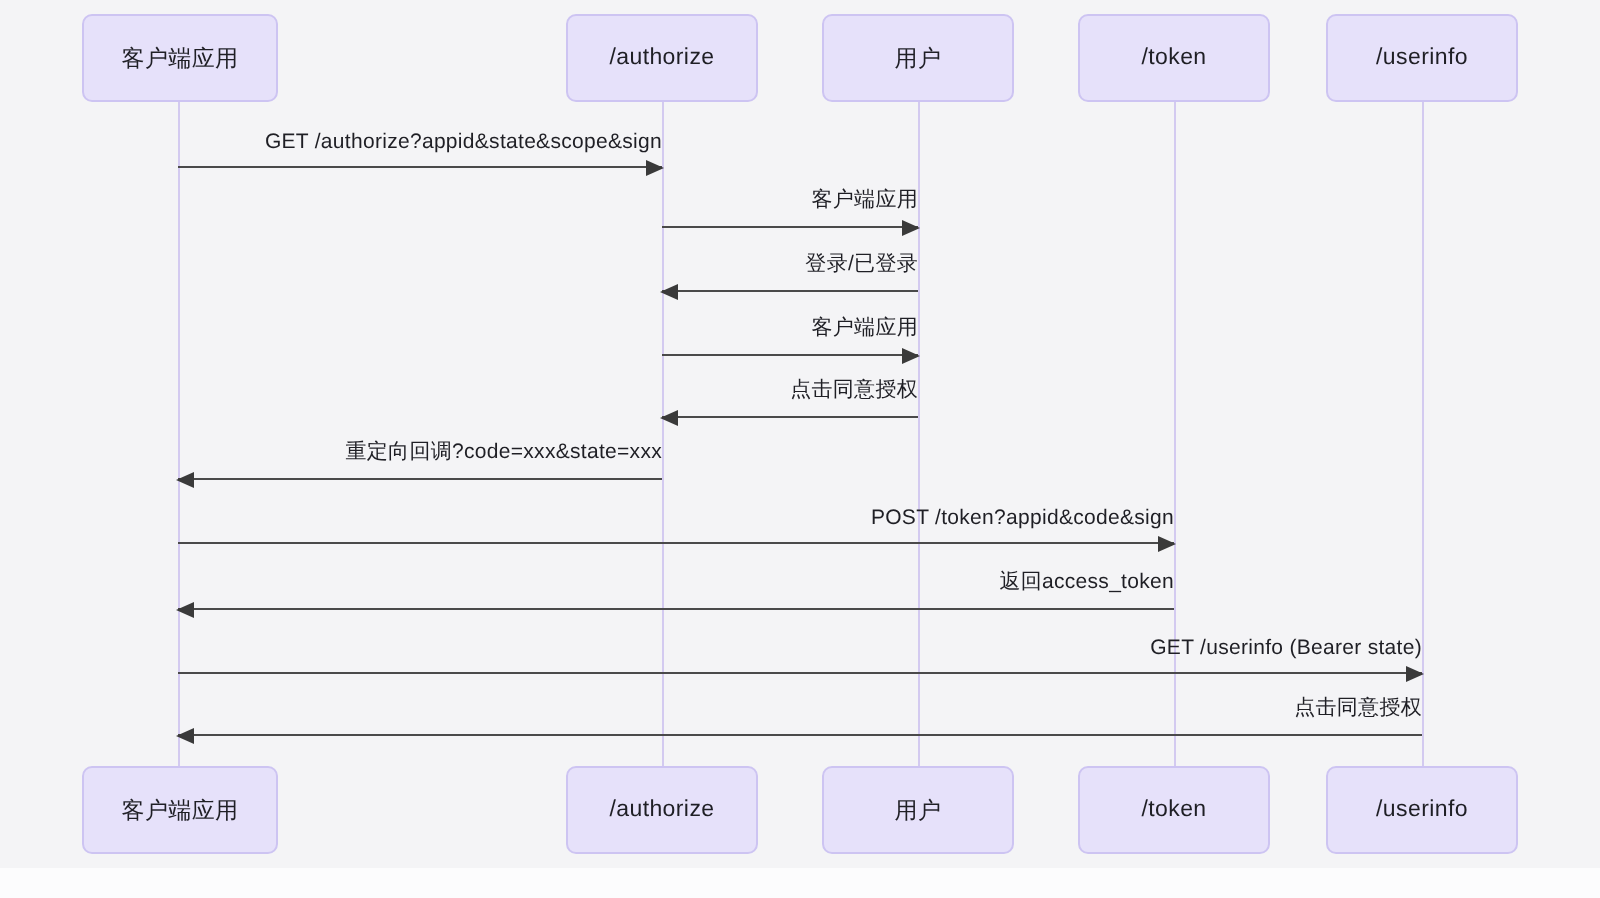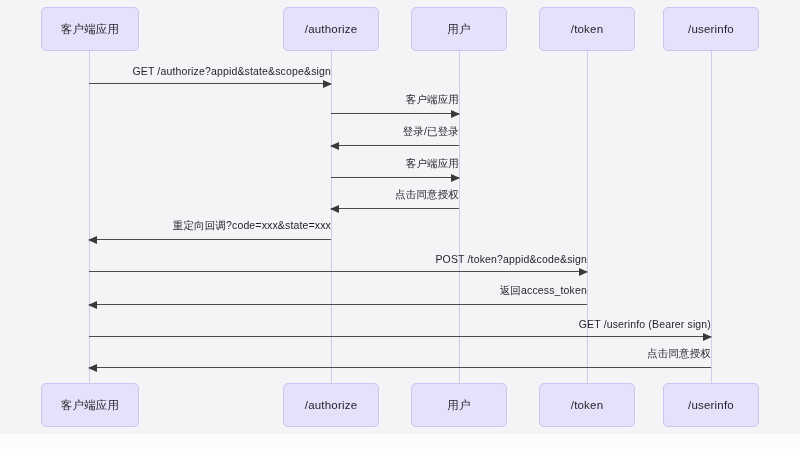--- a/index.html
+++ b/index.html
@@ -158,21 +158,21 @@
         <div class="msg-label">POST /token?appid&amp;code&amp;sign</div>
       </div>
       <div class="message" style="left: 89px; width: 498px; top: 304px;">
         <div class="msg-line"></div>
         <div class="msg-arrow left"></div>
         <div class="msg-label">返回access_token</div>
       </div>
       <div class="message" style="left: 89px; width: 622px; top: 336px;">
         <div class="msg-line"></div>
         <div class="msg-arrow right"></div>
-        <div class="msg-label">GET /userinfo (Bearer sign)</div>
+        <div class="msg-label">GET /userinfo (Bearer state)</div>
       </div>
       <div class="message" style="left: 89px; width: 622px; top: 367px;">
         <div class="msg-line"></div>
         <div class="msg-arrow left"></div>
         <div class="msg-label">点击同意授权</div>
       </div>
     </div>
   <div id="bottom-participants">
       <div class="participant-box" style="left: 41px; width: 98px; top: 383px; height: 44px;">
         <span>客户端应用</span>

